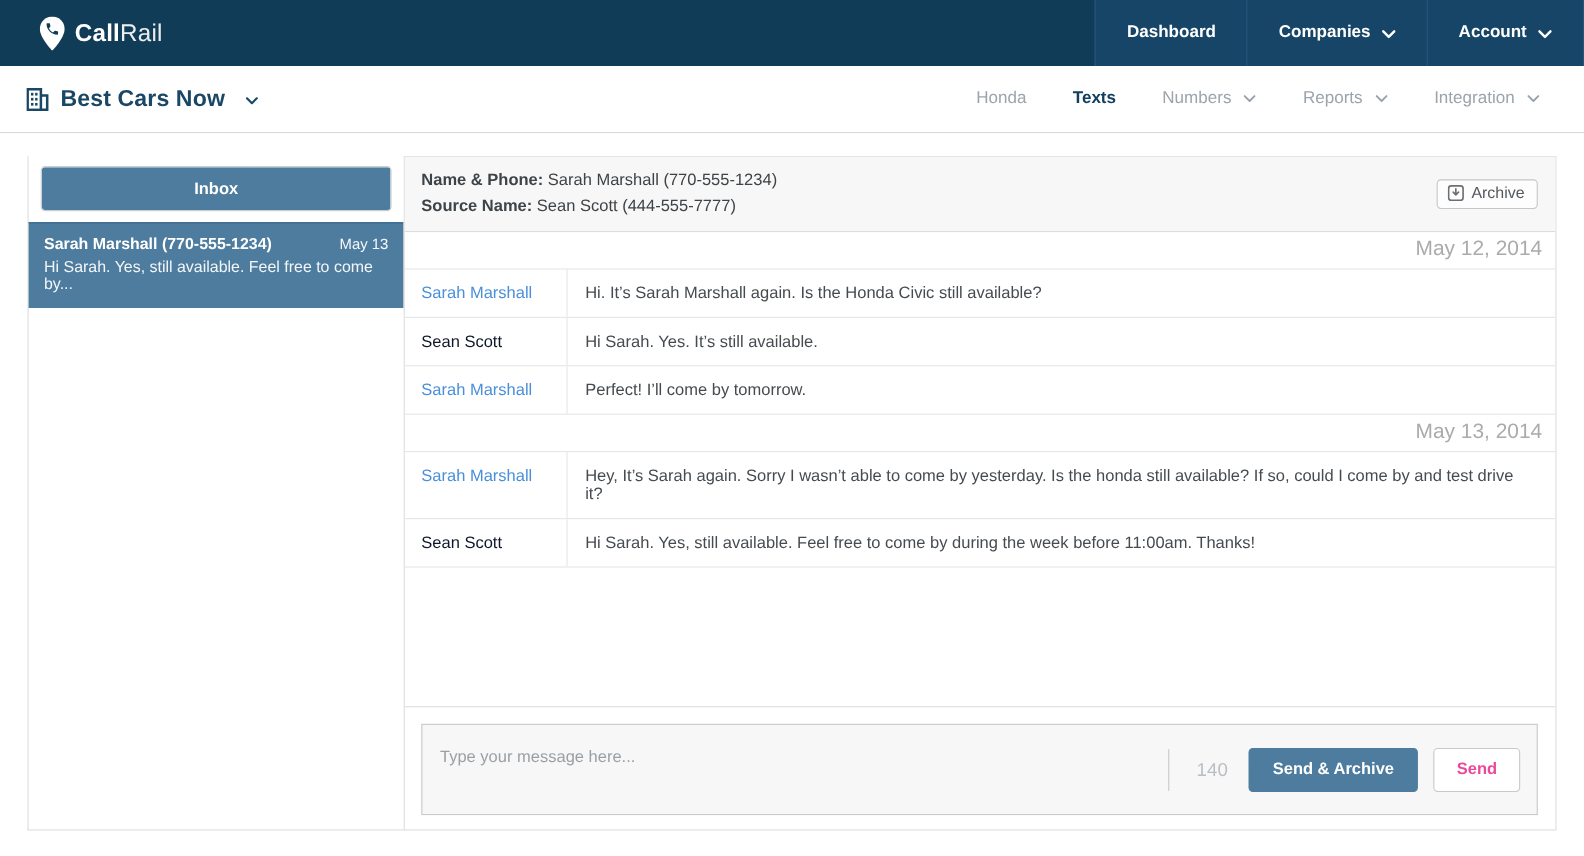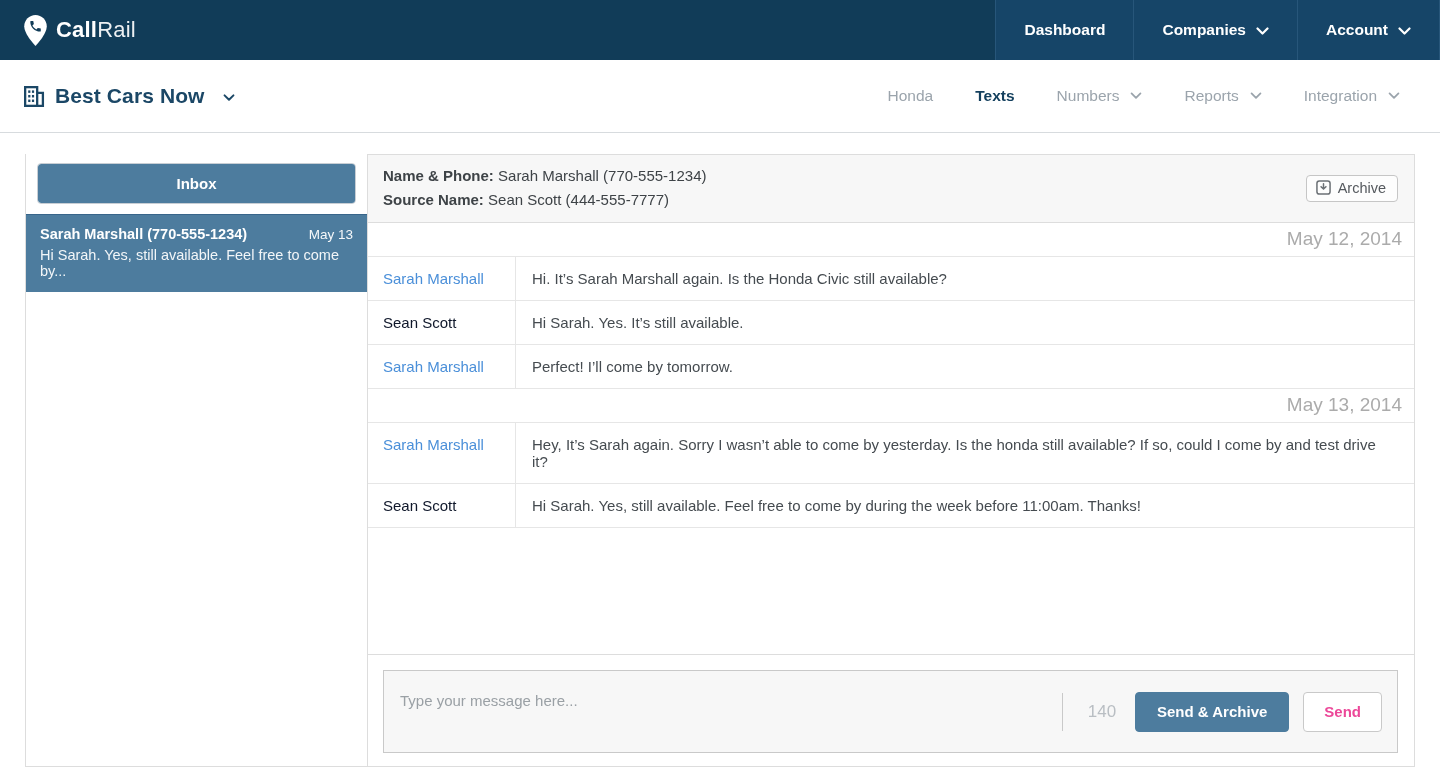--- a/index.html
+++ b/index.html
@@ -1,32 +1,32 @@
 <!DOCTYPE html>
 <html><head>
 <meta charset="utf-8">
 <style>
   * { margin:0; padding:0; box-sizing:border-box; }
   html,body { width:1440px; height:778px; overflow:hidden; background:#fff;
     font-family:"Liberation Sans", sans-serif; }
 
   
   .topnav { height:60px; background:#113C58; display:flex; align-items:stretch; justify-content:space-between; }
-  .brand { display:flex; align-items:center; gap:9px; padding-left:24px; cursor:pointer; }
+  .brand { display:flex; align-items:center; gap:9px; padding-left:36px; cursor:pointer; }
   .brand-text { font-size:22px; color:#fff; letter-spacing:.2px; }
   .brand-text b { font-weight:700; }
   .brand-text span { font-weight:300; opacity:.92; }
   .nav-group { display:flex; align-items:stretch; background:#164568; }
   .nav-item { display:flex; align-items:center; gap:10px; padding:0 28px;
     color:#fff; font-size:15.5px; font-weight:700; border-left:1px solid #27567A; cursor:pointer; }
   .nav-group .nav-item:last-child { border-right:1px solid #27567A; }
   .nav-item svg { margin-top:2px; }
 
   
-  .subnav { height:73px; background:#fff; border-bottom:1px solid #D7DBDE;
+  .subnav { height:61px; background:#fff; border-bottom:1px solid #D7DBDE;
     display:flex; align-items:center; justify-content:space-between; padding:0 40px 0 24px; }
   .company { display:flex; align-items:center; gap:10px; color:#1B4766; cursor:pointer; }
   .company-name { font-size:21px; font-weight:700; letter-spacing:.1px; }
   .company .chev { margin-left:8px; margin-top:3px; }
   .subtabs { display:flex; align-items:center; gap:42px; }
   .subtab { display:flex; align-items:center; gap:11px; font-size:15.5px; color:#9BA4AC; cursor:pointer; }
   .subtab.active { color:#14405E; font-weight:700; }
 
   
   .main { display:flex; margin:21px 25px 0 25px; height:613px; }

